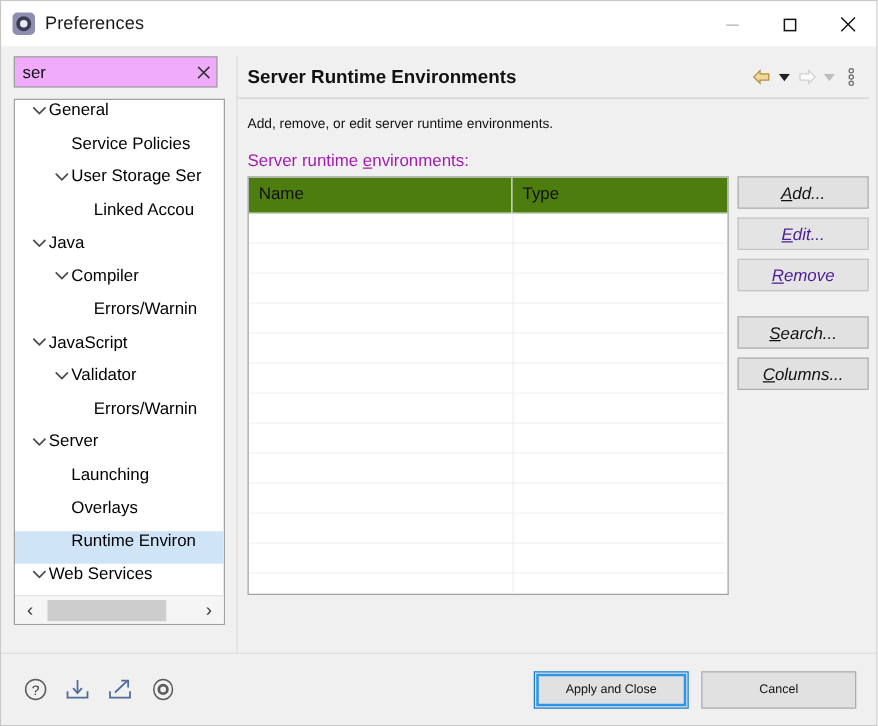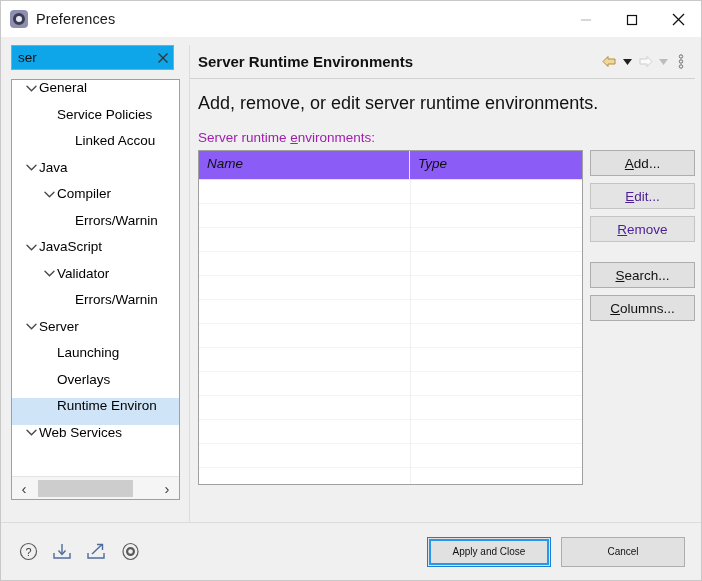--- a/index.html
+++ b/index.html
@@ -62,21 +62,21 @@
 
   
   .left {
     width: 180px; flex: 0 0 180px;
     display: flex; flex-direction: column;
     padding: 7px 0 0 10px;
   }
   .filterbox {
     position: relative;
     height: 25px; width: 163px;
-    background: #0ea5e9;
+    background: #f0abfc;
     border: 1px solid #a0a0a0;
     display: flex; align-items: center;
   }
   .filterbox .ftext {
     padding-left: 6px; font-size: 13.5px; color: #111;
     flex: 1 1 auto; overflow: hidden; white-space: nowrap;
   }
   .filterbox .fclear {
     width: 20px; height: 100%;
     display:flex; align-items:center; justify-content:center;
@@ -158,42 +158,42 @@
     padding-right: 4px;
   }
   .htool {
     width: 20px; height: 22px;
     display:flex; align-items:center; justify-content:center;
     cursor: default;
   }
   .htool.caret { width: 16px; }
 
   .page-desc {
-    font-size: 18px; color: #111;
+    font-size: 11px; color: #111;
     padding: 14px 0 0 8px;
   }
   .field-label {
     font-size: 13.5px; color: #a21caf;
     padding: 16px 0 5px 8px;
   }
   .field-label u { text-decoration: underline; }
 
   .table-area {
     display: flex; flex: 1 1 auto;
     padding-left: 8px; padding-bottom: 12px;
   }
   .table-wrap {
     width: 385px; flex: 0 0 385px;
     height: 335px;
     background: #fff;
     border: 1px solid #a0a0a0;
     overflow: hidden;
     display: flex; flex-direction: column;
   }
-  .thead { display:flex; height: 29px; flex:0 0 29px; background:#8b5cf6;font-style:italic; }
+  .thead { display:flex; height: 29px; flex:0 0 29px; background:#4d7c0f; }
   .th {
     font-size: 13.5px; color: #111;
     padding: 5px 0 0 8px;
     border-right: 1px solid #e7e7e7;
     border-bottom: 1px solid #e3e3e3;
   }
   .th.c1 { width: 211px; flex:0 0 211px; }
   .th.c2 { flex: 1 1 auto; border-right: none; }
   .tbody { flex: 1 1 auto; position: relative; }
   .trowe {
@@ -203,20 +203,21 @@
   .colsep {
     position: absolute; left: 211px; top: 0; bottom: 0;
     width: 1px; background: #f0f0f0;
   }
 
   .side-buttons {
     margin-left: 7px;
     display: flex; flex-direction: column;
     gap: 7px;
     padding-top: 0;
+    font-style: italic;
   }
   .btn {
     width: 105px; height: 26px;
     background: #e1e1e1;
     border: 1px solid #adadad;
     font-size: 13.5px; color: #111;
     display:flex; align-items:center; justify-content:center;
     cursor: default;
     font-family: "Liberation Sans", sans-serif;
   }
@@ -301,20 +302,28 @@
                 <svg width="11" height="7" viewBox="0 0 11 7">
                   <path d="M1 1.3 L5.5 5.8 L10 1.3" fill="none" stroke="#4a4a4a" stroke-width="1.4" stroke-linecap="round"></path>
                 </svg>
               </span>
               <span class="tlabel">General</span>
             </div>
             <div class="trow ind1 bold">
               <span class="nochev"></span>
               <span class="tlabel">Service Policies</span>
             </div>
+            <div class="trow ind1 bold">
+              <span class="chev">
+                <svg width="11" height="7" viewBox="0 0 11 7">
+                  <path d="M1 1.3 L5.5 5.8 L10 1.3" fill="none" stroke="#4a4a4a" stroke-width="1.4" stroke-linecap="round"></path>
+                </svg>
+              </span>
+              <span class="tlabel">User Storage Ser</span>
+            </div>
             <div class="trow ind2 bold">
               <span class="nochev"></span>
               <span class="tlabel">Linked Accou</span>
             </div>
             <div class="trow ind0">
               <span class="chev">
                 <svg width="11" height="7" viewBox="0 0 11 7">
                   <path d="M1 1.3 L5.5 5.8 L10 1.3" fill="none" stroke="#4a4a4a" stroke-width="1.4" stroke-linecap="round"></path>
                 </svg>
               </span>

